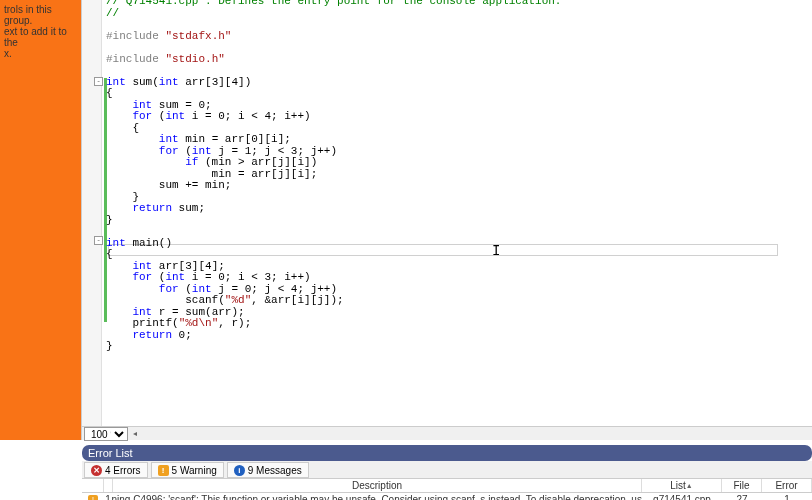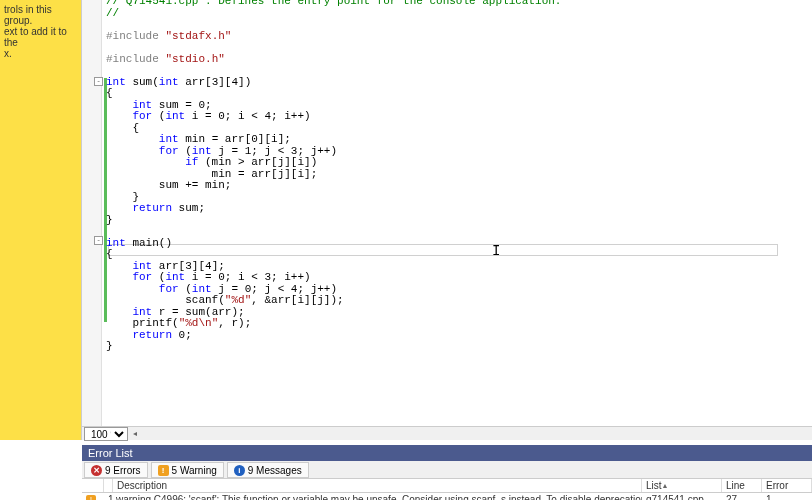--- a/index.html
+++ b/index.html
@@ -15,21 +15,21 @@
       height: 500px;
       overflow: hidden;
       position: relative;
     }
     .left-panel {
       position: absolute;
       left: 0;
       top: 0;
       width: 82px;
       height: 440px;
-      background: #fde047;
+      background: #f97316;
       border-right: 1px solid #ccc;
       font-family: "Segoe UI", Arial, sans-serif;
       font-size: 10px;
       color: #333;
       padding: 4px;
       overflow: hidden;
     }
     .code-area {
       position: absolute;
       left: 82px;
@@ -130,20 +130,21 @@
       left: 82px;
       right: 0;
       top: 445px;
       height: 16px;
       background: #4b5a8e;
       color: #fff;
       font-family: "Segoe UI", Arial, sans-serif;
       font-size: 11px;
       padding-left: 6px;
       line-height: 16px;
+      border-radius: 7px;
     }
     .error-tabs {
       position: absolute;
       left: 82px;
       right: 0;
       top: 461px;
       height: 18px;
       background: #f0f0f0;
       display: flex;
       font-family: "Segoe UI", Arial, sans-serif;
@@ -187,21 +188,21 @@
       font-family: "Segoe UI", Arial, sans-serif;
       font-size: 10px;
       color: #333;
     }
     .col {
       border-right: 1px solid #ddd;
       padding: 0 4px;
       line-height: 14px;
       display: flex;
       align-items: center;
-      justify-content: flex-start;
+      justify-content: center;
     }
     .col .sort-arrow {
       font-size: 7px;
       color: #666;
     }
     .error-row {
       position: absolute;
       left: 82px;
       right: 0;
       top: 493px;
@@ -250,21 +251,21 @@
   <div class="hscroll-arrow">◂</div>
 </div>
 
 <div class="error-list-header">
   <span>Error List</span>
 </div>
 
 <div class="error-tabs">
   <div class="error-tab">
     <span class="icon err">✕</span>
-    <span>9 Errors</span>
+    <span>4 Errors</span>
   </div>
   <div class="error-tab">
     <span class="icon warn">!</span>
     <span>5 Warning</span>
   </div>
   <div class="error-tab">
     <span class="icon info">i</span>
     <span>9 Messages</span>
   </div>
 </div>
@@ -273,21 +274,21 @@
   <div class="col" style="width:22px"></div>
   <div class="col" style="width:8px"></div>
   <div class="col" style="flex:1">
     <span>Description</span>
   </div>
   <div class="col" style="width:80px">
     <span>List</span>
     <span class="sort-arrow">▲</span>
   </div>
   <div class="col" style="width:40px">
-    <span>Line</span>
+    <span>File</span>
   </div>
   <div class="col" style="width:50px">
     <span>Error</span>
   </div>
 </div>
 
 <div class="error-row">
   <div class="col" style="width:22px; border:none">
     <span class="icon warn" style="border-radius:2px; width:10px; height:10px; font-size:7px; display:inline-flex; align-items:center; justify-content:center; color:#fff; background:#f0a020">!</span>
   </div>

